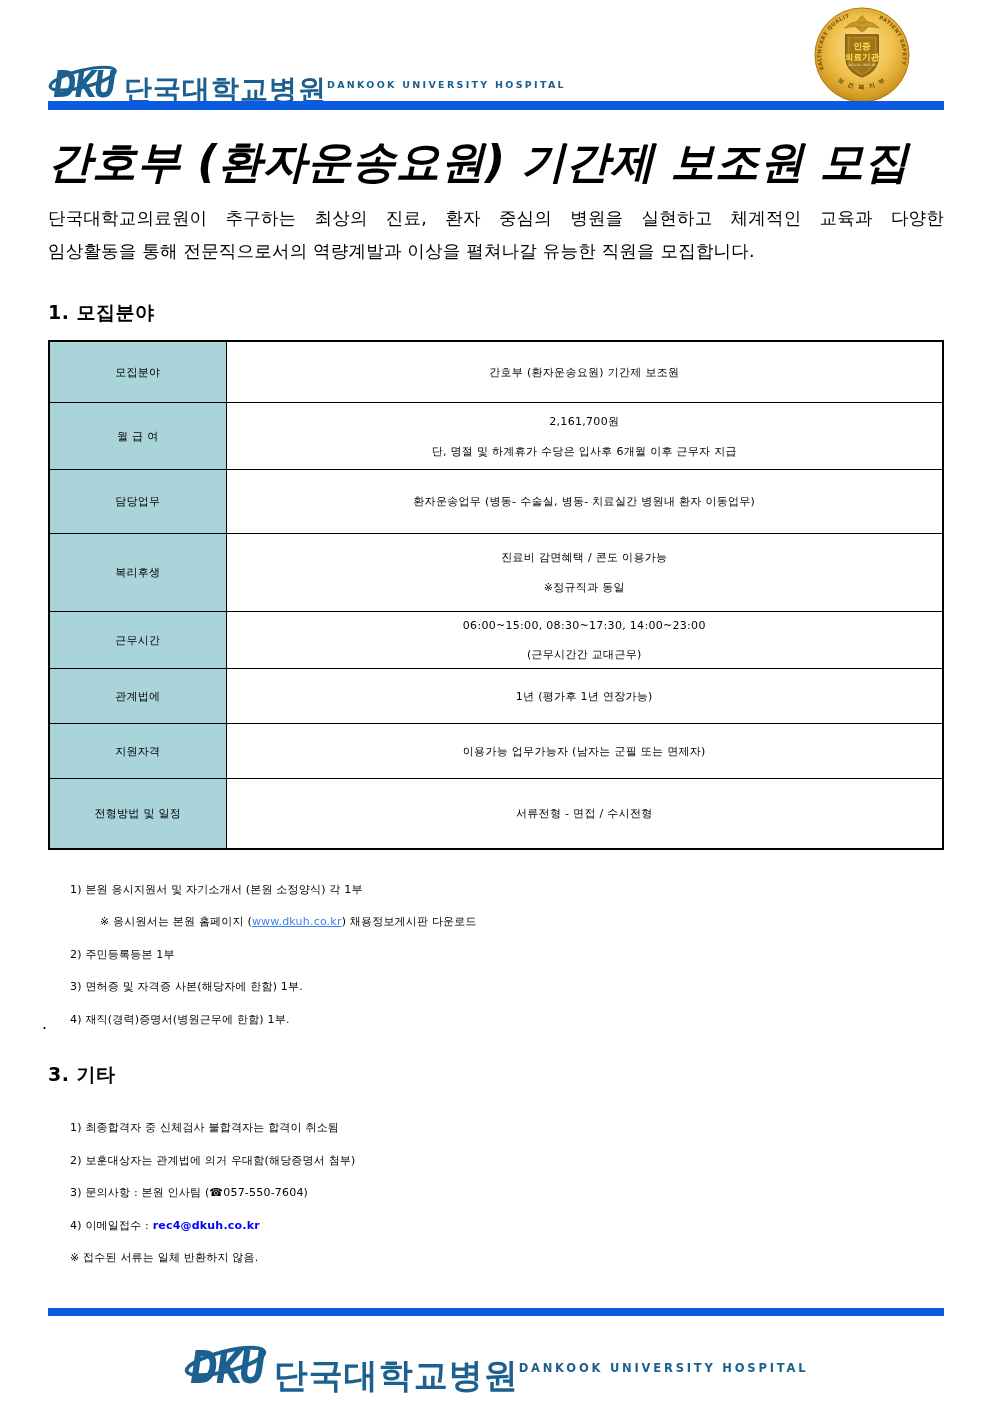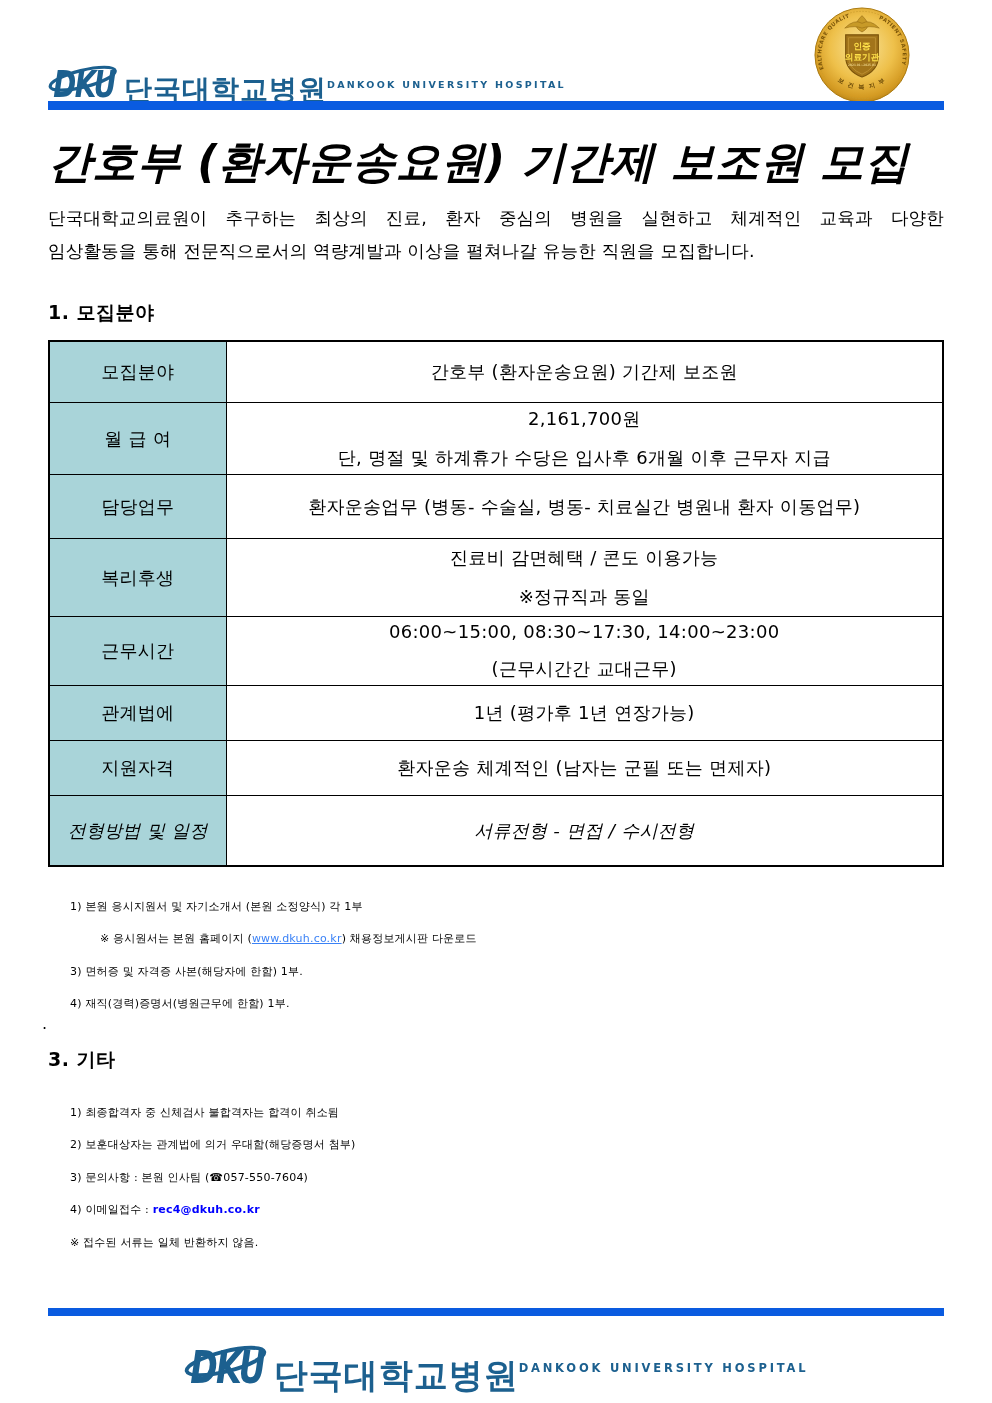--- a/index.html
+++ b/index.html
@@ -25,26 +25,26 @@
   .doc-title { margin-top:23px; font-size:44px; font-weight:900; letter-spacing:0.5px; line-height:1.2; white-space:nowrap;font-style:italic; }
   .intro { margin-top:13px; font-size:17.5px; line-height:33px; letter-spacing:0.2px; }
   .intro-line1 { text-align:justify; text-align-last:justify; }
   .sec-heading { font-size:19px; font-weight:600; letter-spacing:0.5px; }
   .sec1-heading { margin-top:32px; }
   .sec2-heading { margin-top:40px; }
   .sec3-heading { margin-top:26px; }
 
   
   table.recruit { width:100%; margin-top:14px; border-collapse:collapse; border:2px solid #000; table-layout:fixed; }
-  table.recruit td { border:1px solid #000; text-align:center; vertical-align:middle; font-size:18px; letter-spacing:0.3px; }
+  table.recruit td { border:1px solid #000; text-align:center; vertical-align:middle; font-size:11px; letter-spacing:0.3px; }
   td.lbl { background:#a9d4d9; width:177px; letter-spacing:1px; }
   td.val { padding:4px 10px; }
   td.val .cell-line + .cell-line { margin-top:15px; }
   tr.r1 { height:62px; } tr.r2 { height:67px; } tr.r3 { height:64px; } tr.r4 { height:78px; }
-  tr.r5 { height:57px; } tr.r6 { height:55px; } tr.r7 { height:55px; } tr.r8 { height:70px;font-style:italic; }
+  tr.r5 { height:57px; } tr.r6 { height:55px; } tr.r7 { height:55px; } tr.r8 { height:70px; }
 
   
   .list { margin-top:24px; font-size:11px; line-height:32.5px; letter-spacing:0.2px; }
   .list-item { margin-left:22px; }
   .sub-item { margin-left:52px; }
   .doc-link { color:#3b82f6; text-decoration:underline; cursor:pointer; }
   .email-link { color:#0000ff; font-weight:700; text-decoration:none; cursor:pointer; }
   .stray-dot { position:absolute; left:42px; top:1014px; font-size:16px; }
 
   
@@ -154,37 +154,38 @@
         </tr>
         <tr class="r6">
           <td class="lbl">관계법에</td>
           <td class="val">
             <div class="cell-line">1년 (평가후 1년 연장가능)</div>
           </td>
         </tr>
         <tr class="r7">
           <td class="lbl">지원자격</td>
           <td class="val">
-            <div class="cell-line">환자운송 체계적인 (남자는 군필 또는 면제자)</div>
+            <div class="cell-line">이용가능 업무가능자 (남자는 군필 또는 면제자)</div>
           </td>
         </tr>
         <tr class="r8">
           <td class="lbl">전형방법 및 일정</td>
           <td class="val">
             <div class="cell-line">서류전형 - 면접 / 수시전형</div>
           </td>
         </tr>
       </tbody>
     </table>
 
     <div class="list">
       <div class="list-item">1) 본원 응시지원서 및 자기소개서 (본원 소정양식) 각 1부</div>
       <div class="sub-item">
         <span>※ 응시원서는 본원 홈페이지 (</span><a class="doc-link">www.dkuh.co.kr</a><span>) 채용정보게시판 다운로드</span>
       </div>
+      <div class="list-item">2) 주민등록등본 1부</div>
       <div class="list-item">3) 면허증 및 자격증 사본(해당자에 한함) 1부.</div>
       <div class="list-item">4) 재직(경력)증명서(병원근무에 한함) 1부.</div>
     </div>
 
     <h2 class="sec-heading sec3-heading">3. 기타</h2>
     <div class="list">
       <div class="list-item">1) 최종합격자 중 신체검사 불합격자는 합격이 취소됨</div>
       <div class="list-item">2) 보훈대상자는 관계법에 의거 우대함(해당증명서 첨부)</div>
       <div class="list-item">3) 문의사항 : 본원 인사팀 (☎057-550-7604)</div>
       <div class="list-item">

